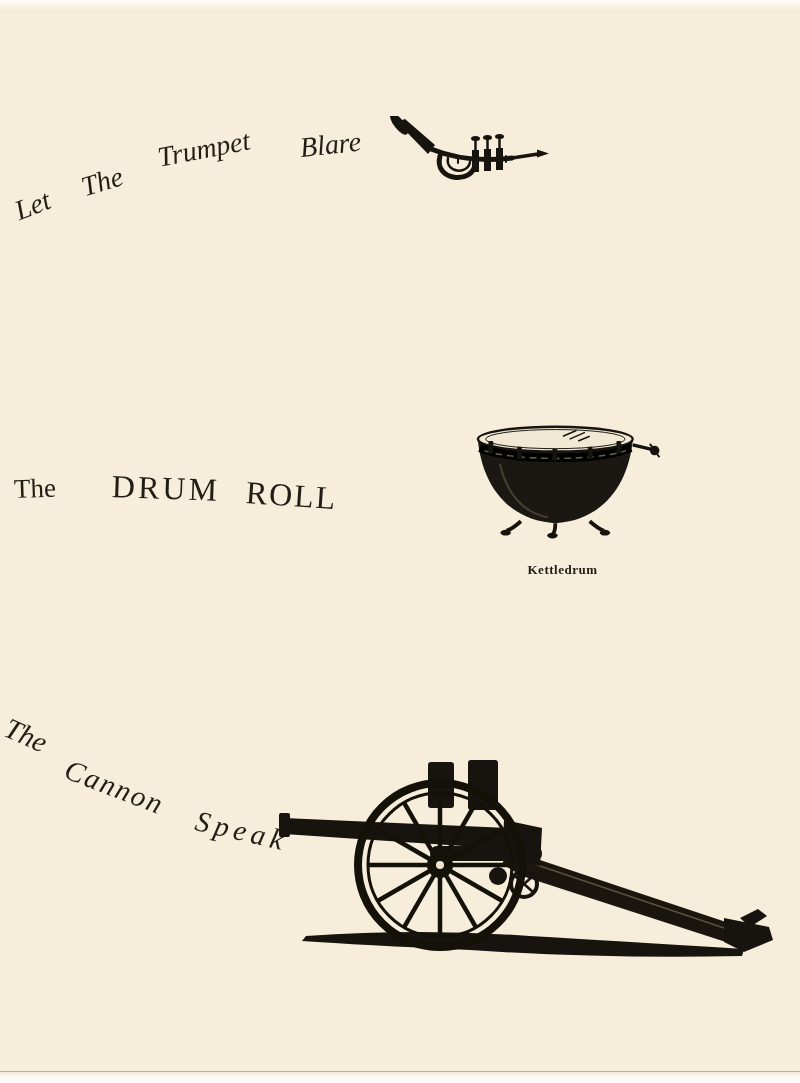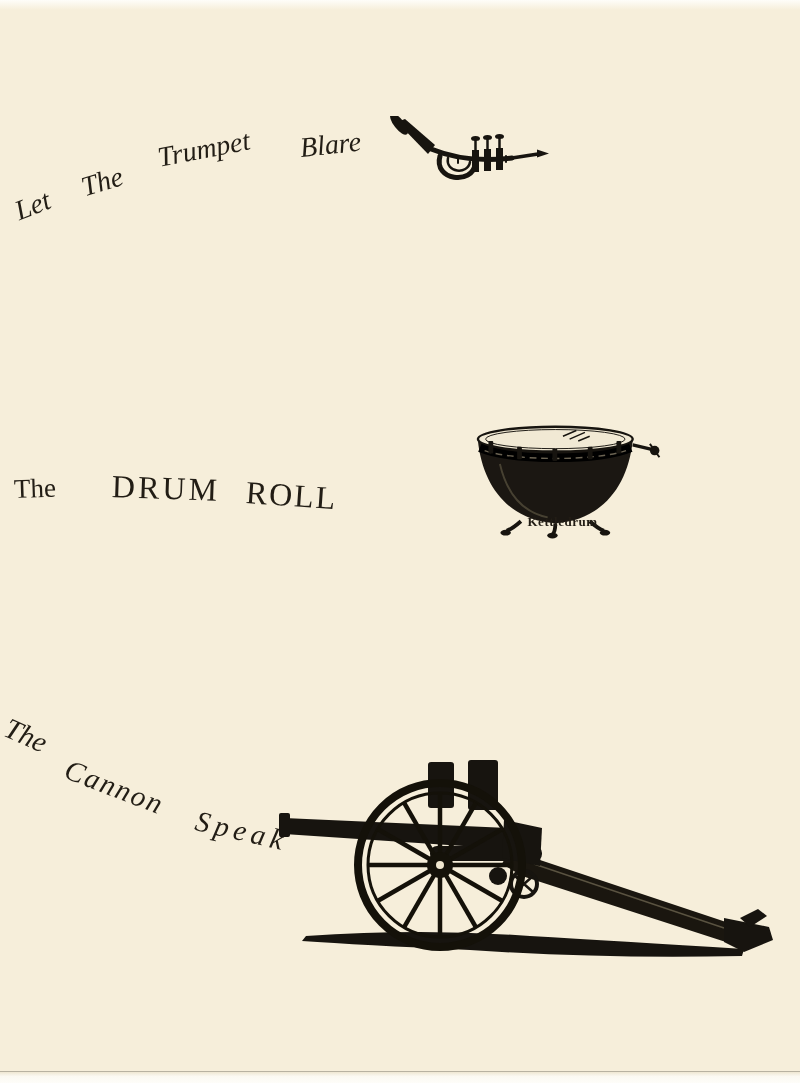--- a/index.html
+++ b/index.html
@@ -55,21 +55,21 @@
   .w-cannon { left: 66px;  top: 754px; font-size: 29px; letter-spacing: 2px; transform: rotate(21deg); }
   .w-speak  { left: 196px; top: 806px; font-size: 29px; letter-spacing: 5px; transform: rotate(13deg); }
 
   .illus { position: absolute; }
   .illus-trumpet    { left: 388px; top: 116px; width: 165px; height: 82px; }
   .illus-kettledrum { left: 458px; top: 420px; width: 208px; height: 128px; }
   .illus-cannon     { left: 272px; top: 752px; width: 505px; height: 212px; }
 
   .kettledrum-caption {
     position: absolute;
-    left: 460px; top: 514px;
+    left: 460px; top: 562px;
     width: 205px;
     text-align: center;
     font-size: 13px;
     font-weight: 700;
     letter-spacing: 0.5px;
     color: #221d15;
   }
 </style>
 </head>
 <body>

